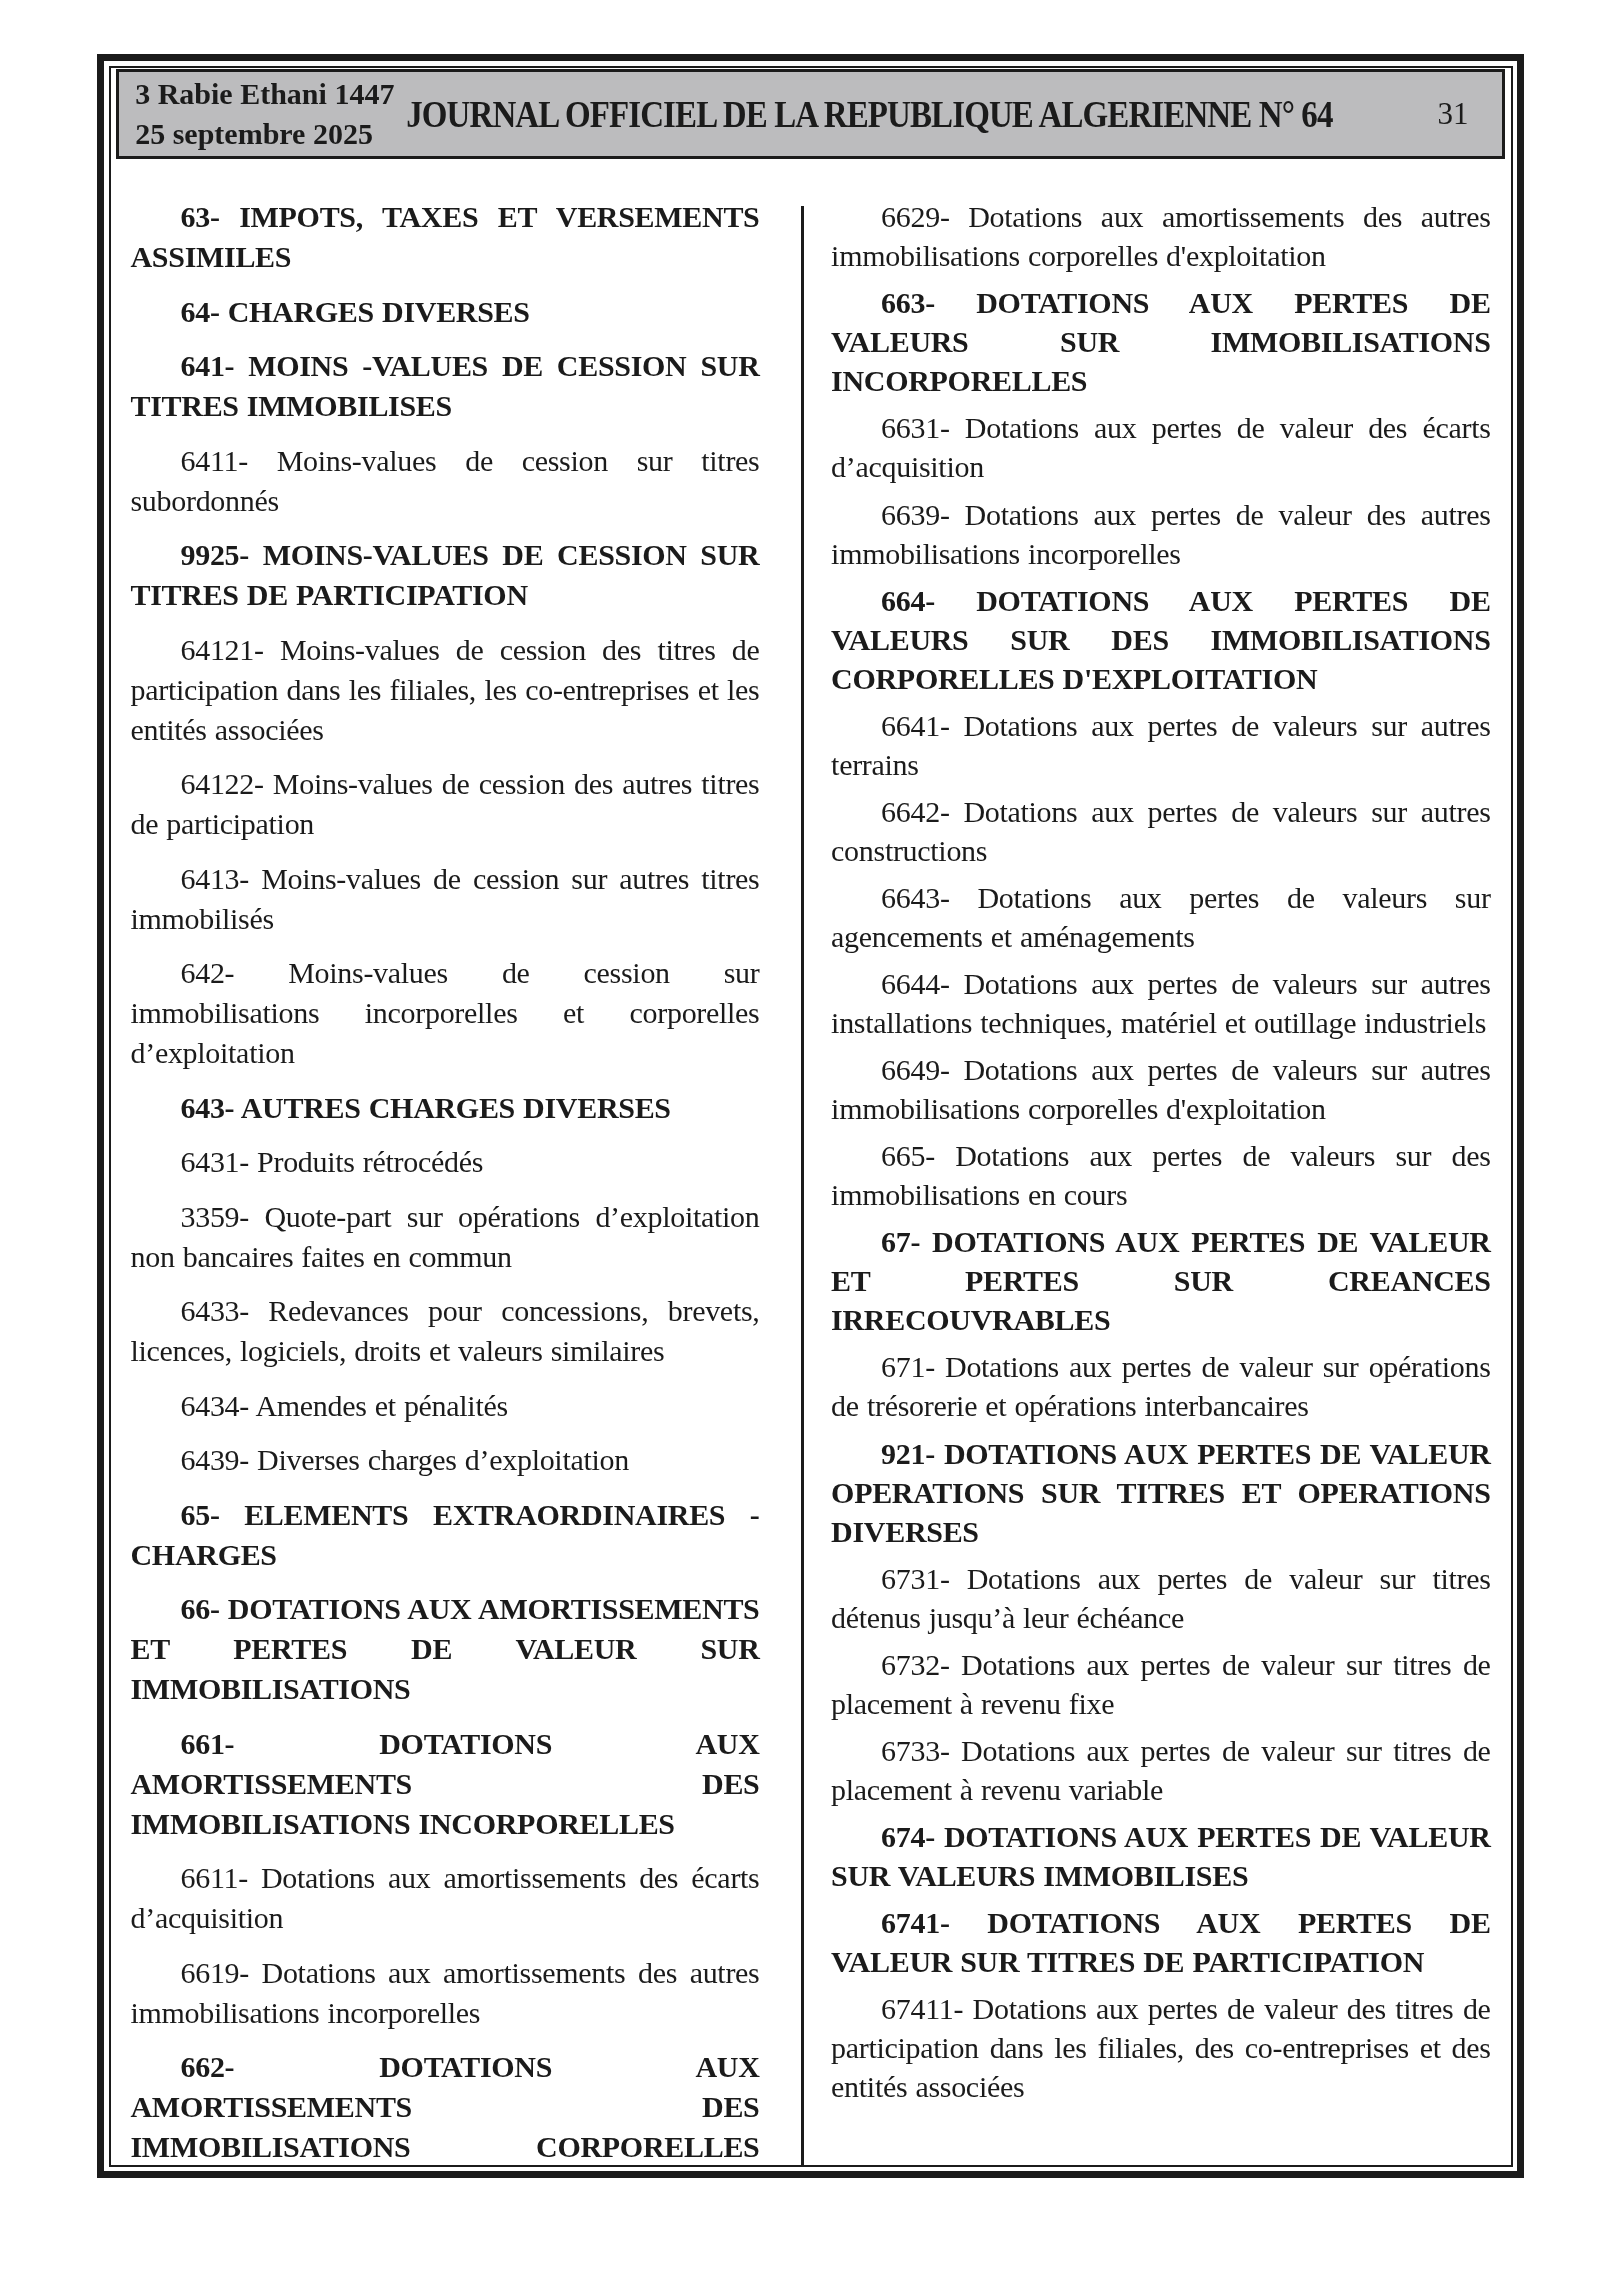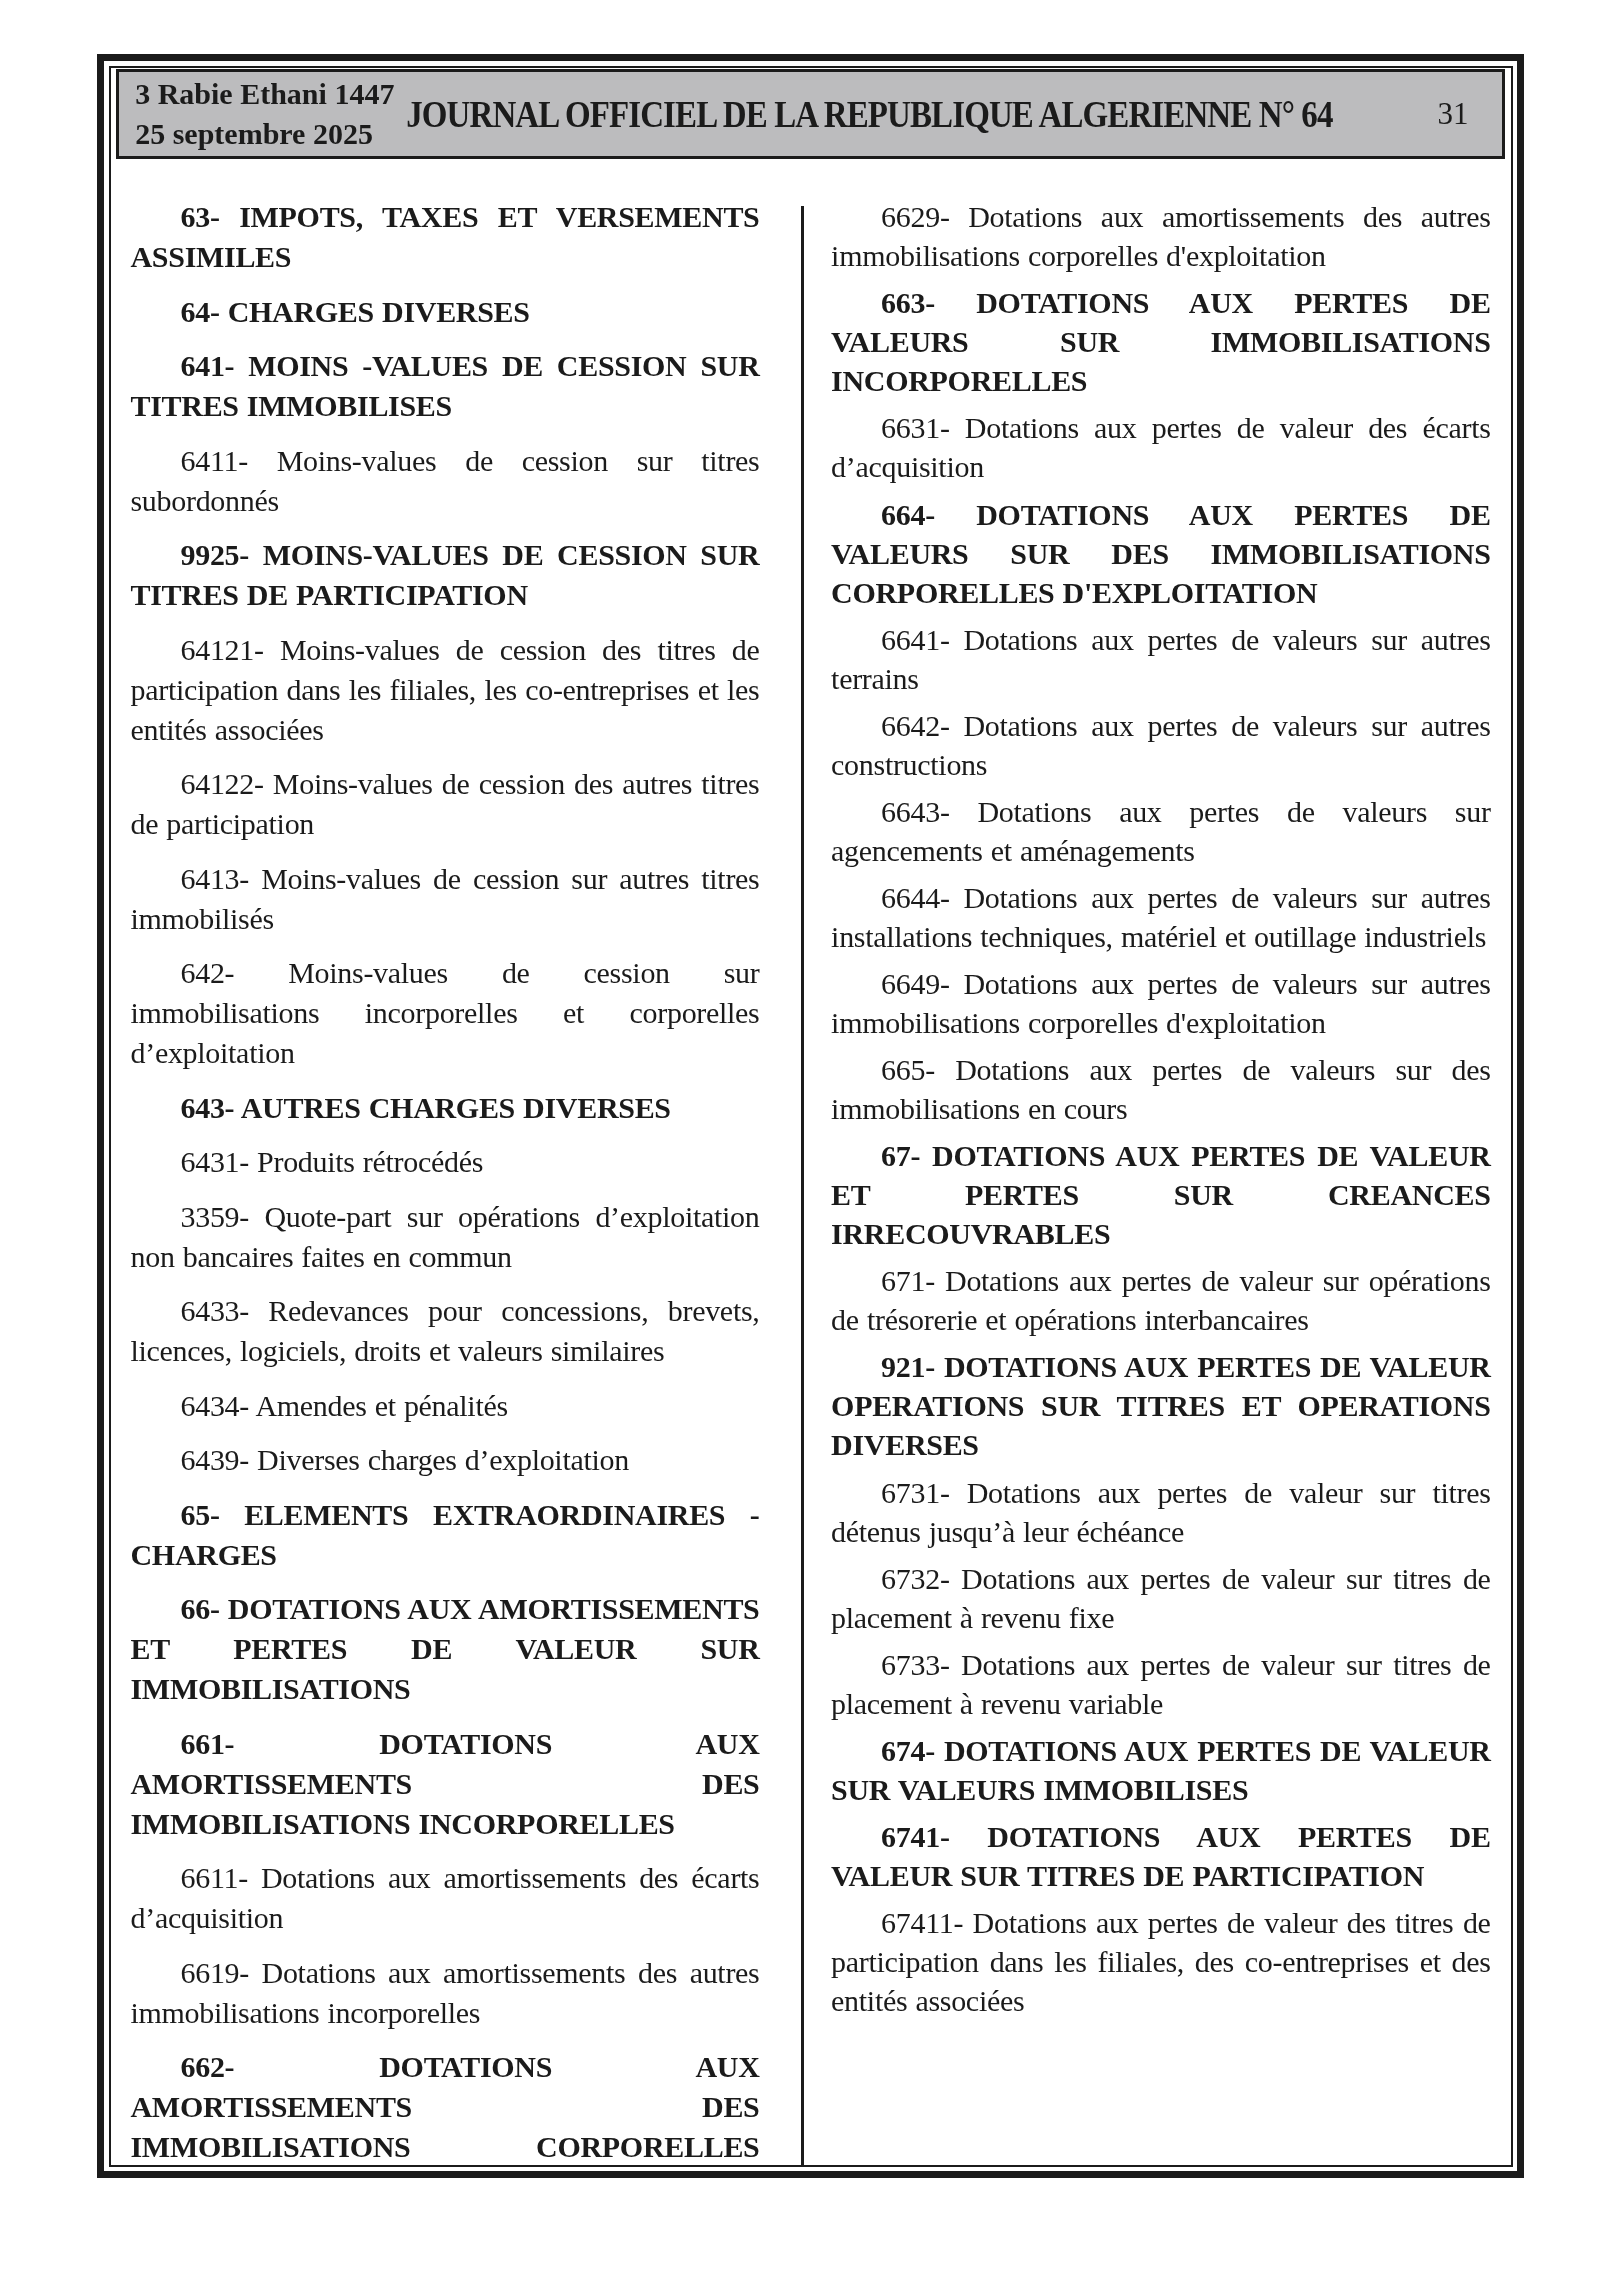--- a/index.html
+++ b/index.html
@@ -147,20 +147,21 @@
           <p class="normal">6611- Dotations aux amortissements des écarts d’acquisition</p>
           <p class="normal">6619- Dotations aux amortissements des autres immobilisations incorporelles</p>
           <p class="bold">662- DOTATIONS AUX AMORTISSEMENTS DES IMMOBILISATIONS CORPORELLES D'EXPLOITATION</p>
           <p class="normal">6621- Dotations aux amortissements des autres constructions</p>
         </div>
       <div class="vdivider"></div>
       <div class="col col-right">
           <p class="normal">6629- Dotations aux amortissements des autres immobilisations corporelles d'exploitation</p>
           <p class="bold">663- DOTATIONS AUX PERTES DE VALEURS SUR IMMOBILISATIONS INCORPORELLES</p>
           <p class="normal">6631- Dotations aux pertes de valeur des écarts d’acquisition</p>
+          <p class="normal">6639- Dotations aux pertes de valeur des autres immobilisations incorporelles</p>
           <p class="bold">664- DOTATIONS AUX PERTES DE VALEURS SUR DES IMMOBILISATIONS CORPORELLES D'EXPLOITATION</p>
           <p class="normal">6641- Dotations aux pertes de valeurs sur autres terrains</p>
           <p class="normal">6642- Dotations aux pertes de valeurs sur autres constructions</p>
           <p class="normal">6643- Dotations aux pertes de valeurs sur agencements et aménagements</p>
           <p class="normal">6644- Dotations aux pertes de valeurs sur autres installations techniques, matériel et outillage industriels</p>
           <p class="normal">6649- Dotations aux pertes de valeurs sur autres immobilisations corporelles d'exploitation</p>
           <p class="normal">665- Dotations aux pertes de valeurs sur des immobilisations en cours</p>
           <p class="bold">67- DOTATIONS AUX PERTES DE VALEUR ET PERTES SUR CREANCES IRRECOUVRABLES</p>
           <p class="normal">671- Dotations aux pertes de valeur sur opérations de trésorerie et opérations interbancaires</p>
           <p class="bold">921- DOTATIONS AUX PERTES DE VALEUR OPERATIONS SUR TITRES ET OPERATIONS DIVERSES</p>

